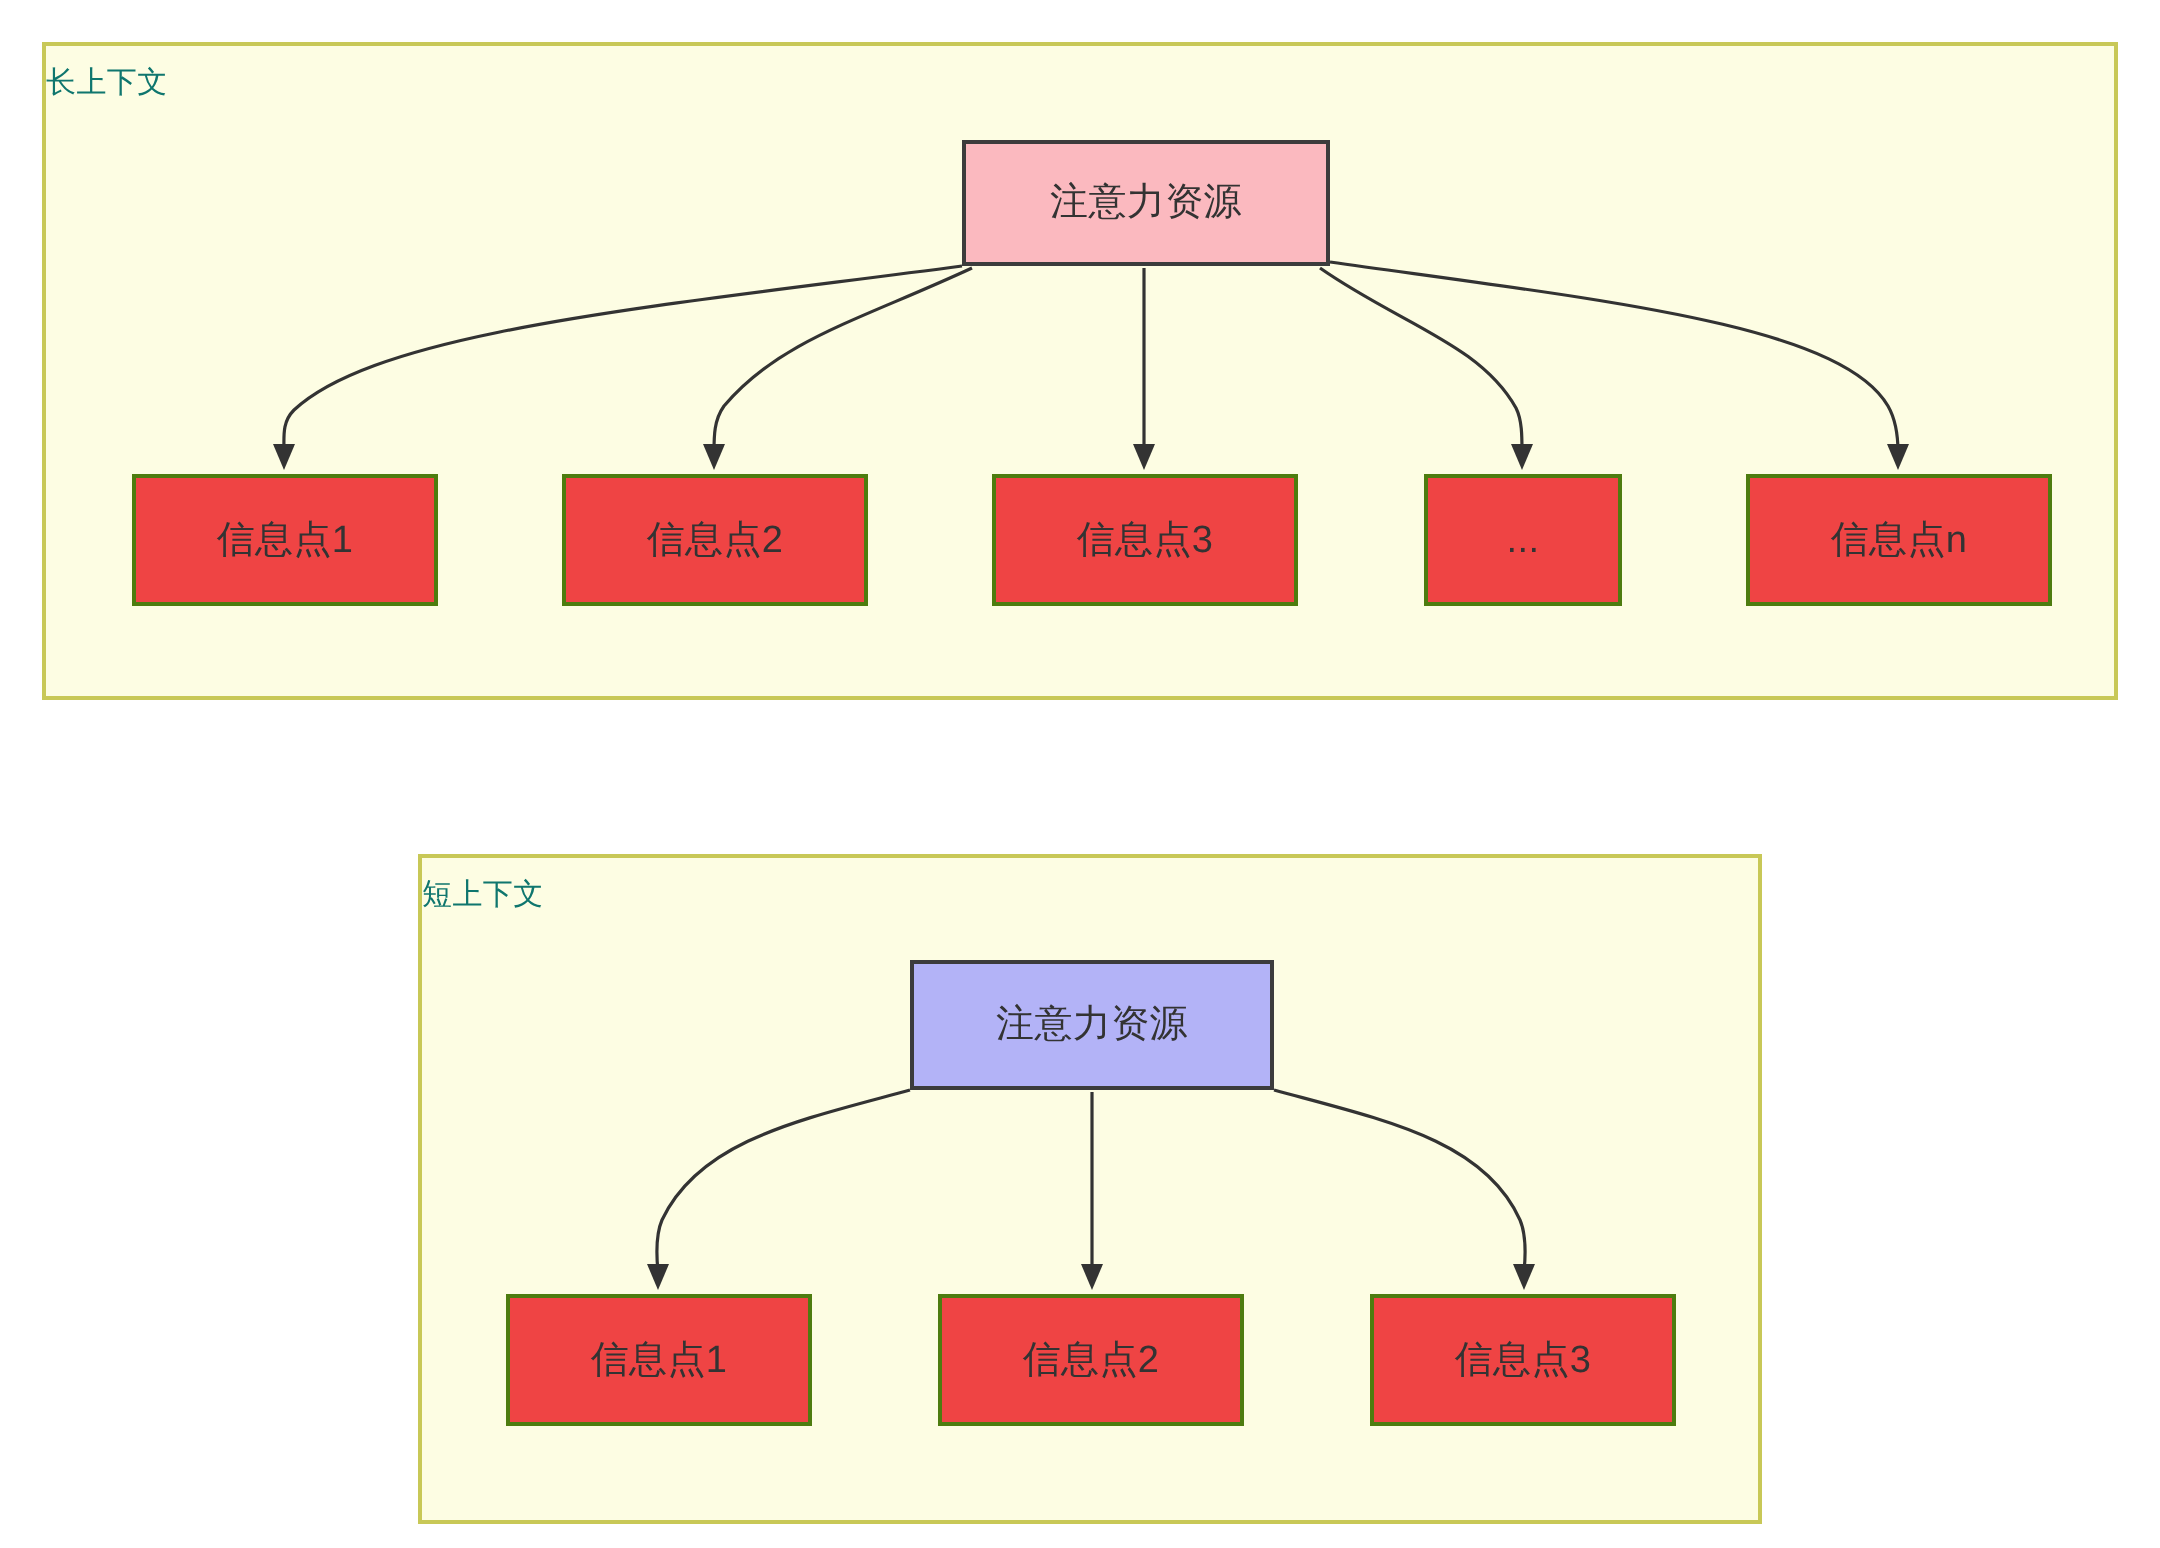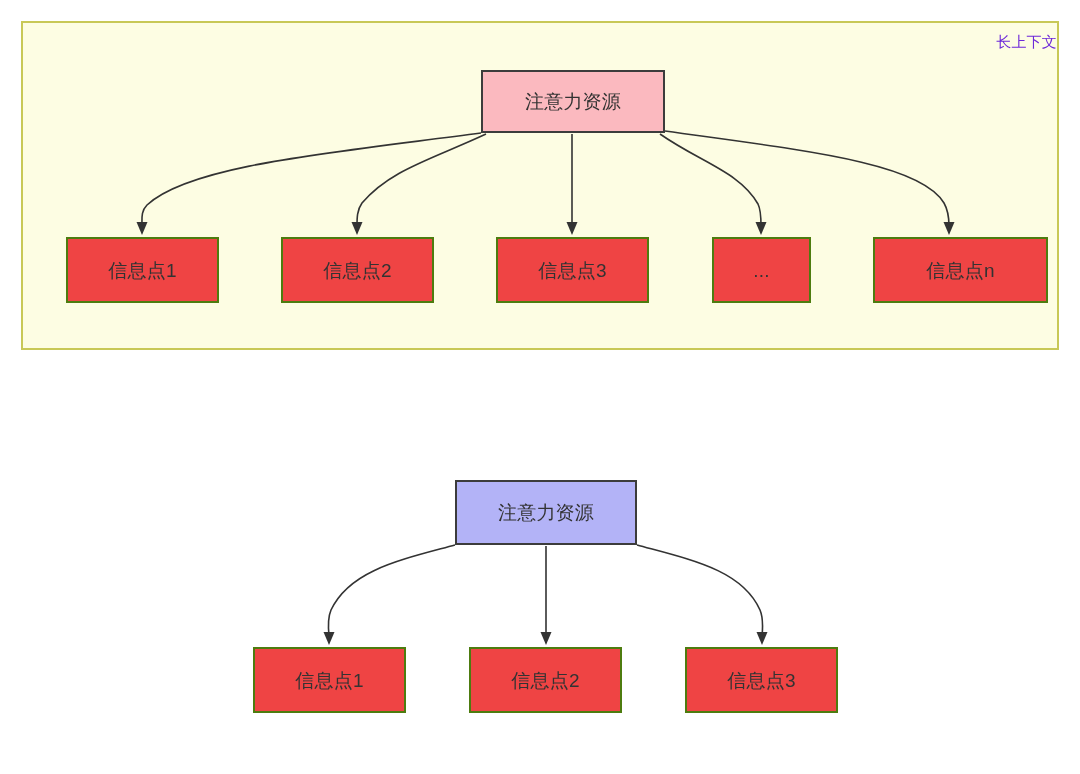--- a/index.html
+++ b/index.html
@@ -37,23 +37,23 @@
     left: 209px;
     top: 427px;
     width: 672px;
     height: 335px;
   }
   .group-title {
     position: absolute;
     left: 0;
     right: 0;
     top: 9px;
-    text-align: right;
+    text-align: left;
     font-size: 15px;
-    color: #6d28d9;
+    color: #0f766e;
     line-height: 20px;
     letter-spacing: 0.2px;
     white-space: nowrap;
   }
   .node {
     position: absolute;
     box-sizing: border-box;
     display: flex;
     align-items: center;
     justify-content: center;
@@ -118,24 +118,27 @@
   </div>
 
   <div class="node node-info" style="left:496px; top:237px; width:153px; height:66px;">
     <span>信息点3</span>
   </div>
 
   <div class="node node-info" style="left:712px; top:237px; width:99px; height:66px;">
     <span>...</span>
   </div>
 
-  <div class="node node-info" style="left:873px; top:237px; width:175px; height:66px;">
+  <div class="node node-info" style="left:873px; top:237px; width:153px; height:66px;">
     <span>信息点n</span>
   </div>
 
+  <div class="group-box" id="group-short">
+    <div class="group-title">短上下文</div>
+  </div>
 
   <div class="node node-root blue" style="left:455px; top:480px; width:182px; height:65px;">
     <span>注意力资源</span>
   </div>
 
   <div class="node node-info" style="left:253px; top:647px; width:153px; height:66px;">
     <span>信息点1</span>
   </div>
 
   <div class="node node-info" style="left:469px; top:647px; width:153px; height:66px;">

